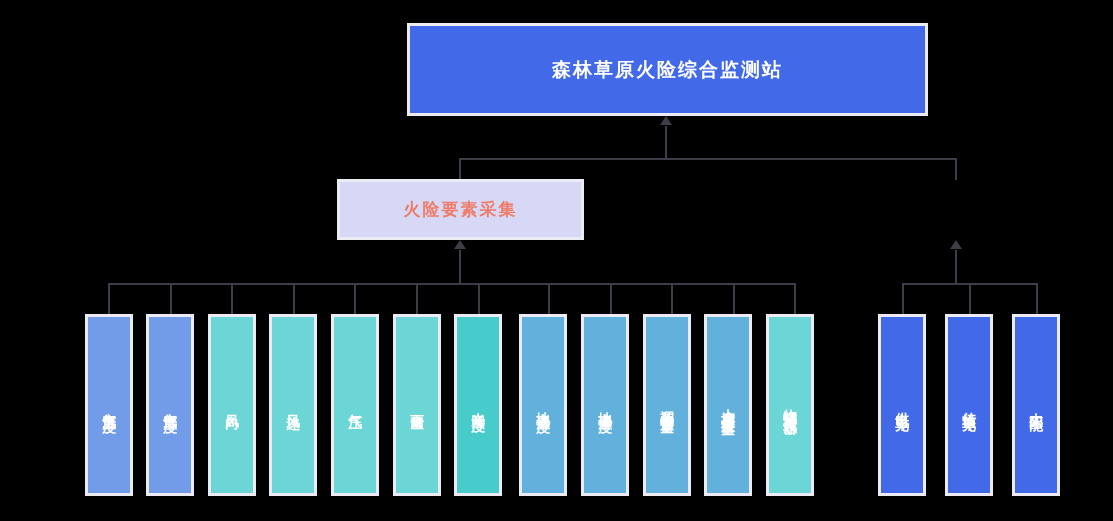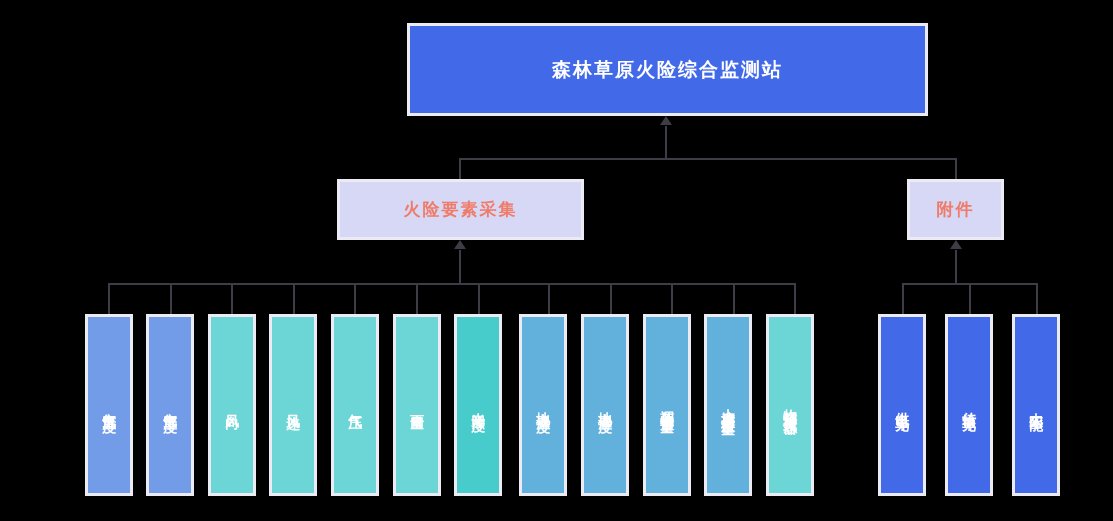--- a/index.html
+++ b/index.html
@@ -87,23 +87,20 @@
   <div class="arrow-up" style="left:644px; top:116px;"></div>
 
   <div class="connector conn-h" style="left:443px; top:158px; width:498px;"></div>
   <div class="connector conn-v" style="left:443px; top:158px; height:22px;"></div>
   <div class="connector conn-v" style="left:939px; top:158px; height:22px;"></div>
 
   <div class="node mid" style="left:321px; top:179px; width:247px; height:61px; background:#d6d8f5;">
     <span class="node-label" style="color:#ef7b68;">火险要素采集</span>
   </div>
 
-  <div class="node mid" style="left:891px; top:179px; width:97px; height:61px; background:#d6d8f5;">
-    <span class="node-label" style="color:#ef7b68;">附件</span>
-  </div>
 
   <div class="connector conn-v" style="left:443px; top:250px; height:34px;"></div>
   <div class="arrow-up" style="left:438px; top:240px;"></div>
 
   <div class="connector conn-v" style="left:939px; top:250px; height:34px;"></div>
   <div class="arrow-up" style="left:934px; top:240px;"></div>
 
   <div class="connector conn-h" style="left:92px; top:283px; width:687px;"></div>
 
   <div class="connector conn-h" style="left:886px; top:283px; width:135px;"></div>

